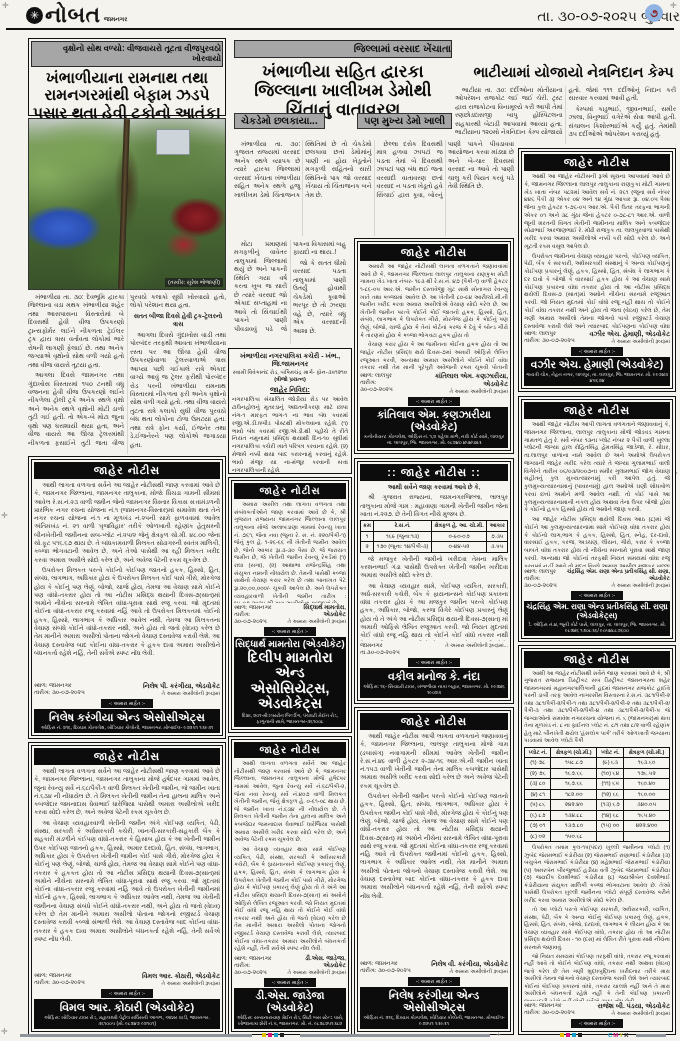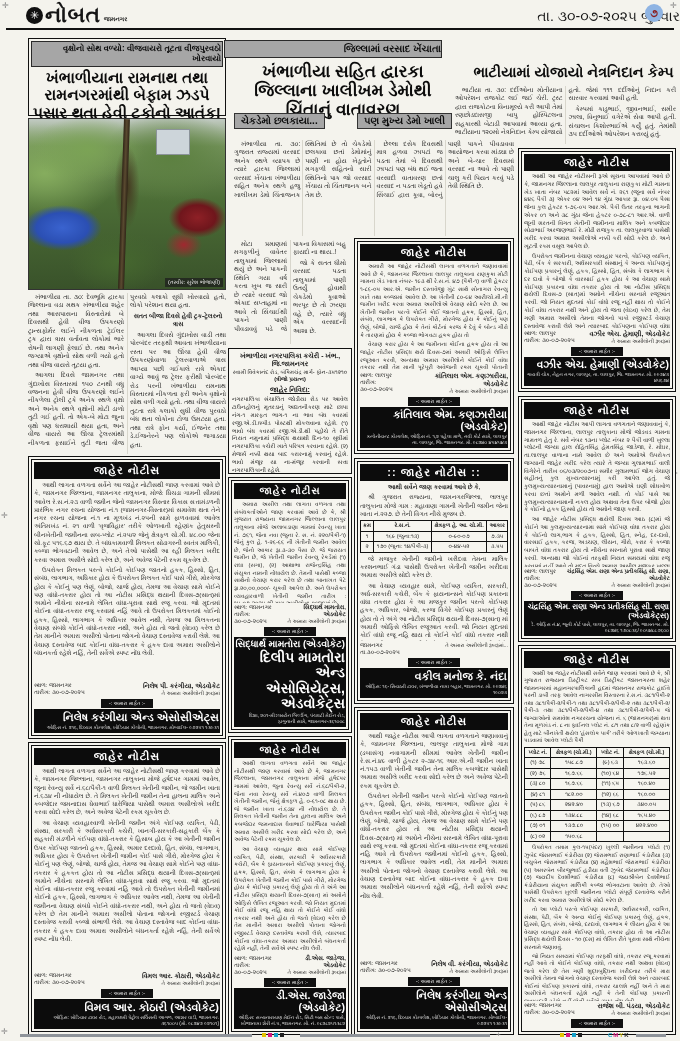--- a/index.html
+++ b/index.html
@@ -50,21 +50,21 @@
   .notice{border:1px solid #111;padding:2px;background:#f6f5ef}
   .ninner{border:1px solid #111;height:100%;display:flex;flex-direction:column;padding:2px;overflow:hidden}
   .nhead{background:#0c0c0c;color:#fff;font-weight:bold;text-align:center;font-size:11px;padding:2px 0;letter-spacing:1px;flex:0 0 auto}
   .nbody{flex:1 1 auto;overflow:hidden;font-size:6.2px;line-height:1.34;text-align:justify;margin-top:2px;color:#1c1c1c}
   .nbody p{margin:0 0 2px;text-indent:8px}
   .lead{text-align:center !important;font-weight:bold;text-indent:0 !important}
   .nsig{display:flex;justify-content:space-between;font-size:5.8px;margin-top:1px;flex:0 0 auto}
   .sname{font-weight:bold;font-size:6.6px;text-align:right}
   .ssub{font-size:5.2px;text-align:right}
   .ribbon{background:#111;color:#fff;font-size:5px;padding:1px 8px;margin:2px auto 1px;width:max-content;flex:0 0 auto}
-  .banner{background:#0c0c0c;color:#fff;text-align:right;padding:2px 1px;flex:0 0 auto}
+  .banner{background:#0c0c0c;color:#fff;text-align:center;padding:2px 1px;flex:0 0 auto}
   .bname{font-weight:bold;font-size:11px;line-height:1.12}
   .bname2{font-weight:bold;font-size:14px;line-height:1.1}
   .baddr{font-size:4.8px;line-height:1.3;margin-top:1px;color:#e8e8e8}
   .ntab{width:100%;border-collapse:collapse;margin:2px 0;font-size:5.6px}
   .ntab th,.ntab td{border:1px solid #111;padding:1px 2px;text-align:center;font-weight:normal}
   .ntab th{font-weight:bold}
   
   .tender{border:1px solid #111;padding:3px;background:#f6f5ef;font-size:6.2px;line-height:1.35;overflow:hidden}
   .t-org{font-weight:bold;text-align:center;font-size:6.8px;line-height:1.25}
   .t-sub{font-weight:bold;text-align:center;text-decoration:underline;font-size:7px;margin:2px 0}
@@ -105,21 +105,21 @@
     <div class="caption">(તસ્વીર: સુરેશ ભોજાણી)</div>
   </div>
   <div class="abs bodytext cols2" style="left:28px;top:293px;width:198px;height:161px">
     <p>ખંભાળીયા તા. ૩૦: દેવભૂમિ દ્વારકા જિલ્લાના વડા મથક ખંભાળીયા શહેર તથા આસપાસના વિસ્તારોમાં બે દિવસથી હેવી વીજ ઉપકરણો ટ્રાન્સફોર્મર લઈને નીકળતા ટ્રેઈલર ટ્રક દ્વારા ત્રાસ વર્તાવતા લોકોમાં ભારે રોષની લાગણી ફેલાઈ છે. તથા અનેક જગ્યાએ વૃક્ષોનો સોથ વળી ગયો હતો તથા વીજ વાયરો તૂટયા હતા.</p>
     <p>આગલા દિવસે જામનગર તથા ગુંદાખોસ વિસ્તારમાં ૧૫૦ ટનથી વધુ વજનના હેવી વીજ ઉપકરણો લઈને નીકળેલા ટ્રોલી ટ્રકે અનેક સ્થળે વૃક્ષો અને અનેક સ્થળે વૃક્ષોની મોટી ડાળો તુટી ગઈ હતી. તો એક-બે મોટા જુના વૃક્ષો પણ ધરાશાયી થયા હતા, અને વીજ વાયરો આ ઊંચા ટ્રેલરમાંથી નીકળતા ફસાઈને તુટી જતા વીજ પુરવઠો કલાકો સુધી ખોરવાયો હતો, લોકો પરેશાન થયા હતા.</p>
     <p class="subh">સતત બીજા દિવસે હેવી ટ્રક-ટ્રેલરનો ત્રાસ</p>
     <p>આગલા દિવસે ગુંદાખોસ વાડી તથા પોરબંદર તરફથી આવતા ખંભાળીયાના રસ્તા પર આ ઊંચા હેવી વીજ ઉપકરણોવાળા ટ્રેલરવાળાએ ત્રાસ આપ્યા પછી ગઈકાલે રાત્રે એકાદ વાગ્યે આવું જ ટ્રેલર ફરીથી પોરબંદર રોડ પરની ખંભાળીયા રામનાથ વિસ્તારમાં નીકળતા ફરી અનેક વૃક્ષોનો સોથ વળી ગયો હતો. તથા વીજ વાયરો તુટતા રાત્રે કલાકો સુધી વીજ પુરવઠો બંધ થતા લોકોના ટોળા ઉમટયા હતા. તથા રાત્રે ફોન કર્યા, ઈજનેર તથા ડે.ઈજનેરને પણ લોકોએ જગાડયા હતા.</p>
 
   </div>
 
-  <div class="abs kicker" style="left:224px;top:40px;width:218px;font-size:10px;padding:2px 0">જિલ્લામાં વરસાદ ખેંચાતા</div>
+  <div class="abs kicker" style="left:234px;top:40px;width:218px;font-size:10px;padding:2px 0">જિલ્લામાં વરસાદ ખેંચાતા</div>
   <div class="abs headline" style="left:234px;top:62px;width:218px;font-size:17px">ખંભાળીયા સહિત દ્વારકા જિલ્લાના ખાલીખમ ડેમોથી ચિંતાનું વાતાવરણ</div>
   <div class="abs deck" style="left:234px;top:113px;width:218px">
     <span class="deckchip">ચેકડેમો છલકાયા...</span>
     <span class="deckchip">પણ મુખ્ય ડેમો ખાલી</span>
   </div>
   <div class="abs bodytext cols4" style="left:234px;top:140px;width:280px;height:96px">
     <p>ખંભાળીયા તા. ૩૦: ગુજરાત રાજ્યમાં વરસાદ અનેક સ્થળે વ્યાપક છે ત્યારે દ્વારકા જિલ્લામાં વરસાદ ખેંચાતા ખંભાળીયા સહિત અનેક સ્થળે હજુ ખાલીખમ ડેમો ચિંતાજનક સ્થિતિમાં છે તો ચેકડેમો છલકાવા છતાં ડેમોમાંનું પાણી ના હોય ખેડૂતોને મગફળી સહિતનો સારી સ્થિતિનો પાક જો વરસાદ ખેંચાય તો ચિંતાજનક બને તેમ છે.</p>
     <p>છેલ્લા દસેક દિવસથી માત્ર હળવા ઝાપટાં જ પડતા તેમાં બે દિવસથી ઝાપટાં પણ બંધ થઈ જતા વરસાદી વાતાવરણ છતાં વરસાદ ન પડતા ખેડૂતો હવે સિંચાઈ દ્વારા કૂવા, બોરનું પાણી પાકને પીવડાવવા આયોજન કરવા માંડ્યા છે અને બે-ચાર દિવસમાં વરસાદ ના આવે તો પાણી ચાલુ કરી પિયત કરવું પડે તેવી સ્થિતિ છે.</p>
   </div>
   <div class="abs bodytext cols2" style="left:234px;top:240px;width:112px;height:104px">

